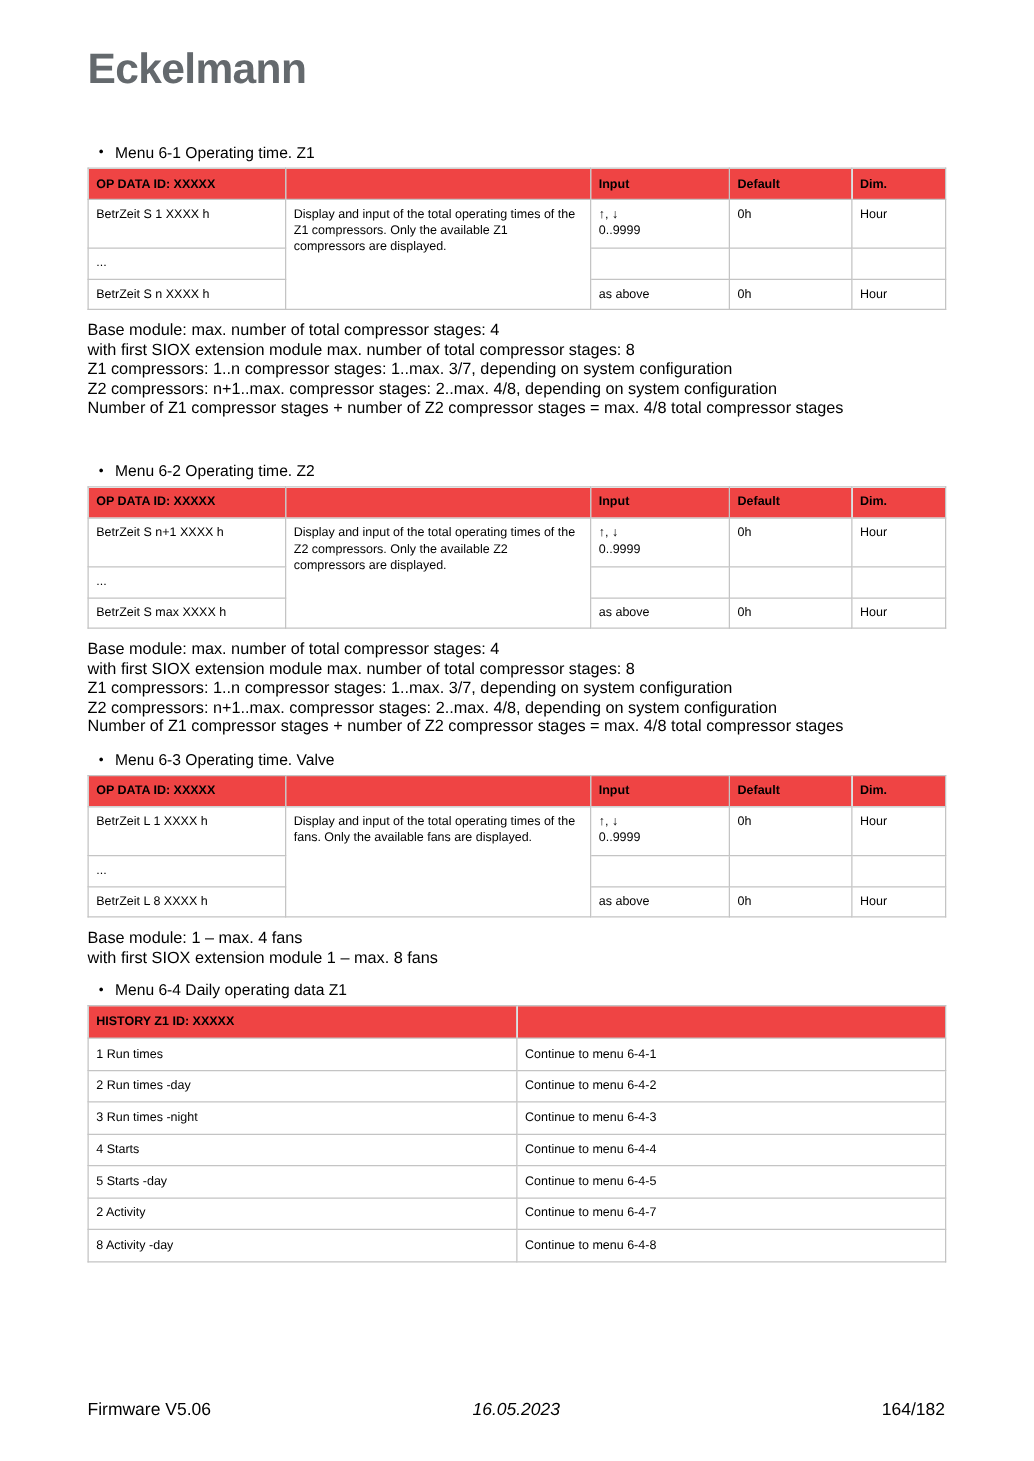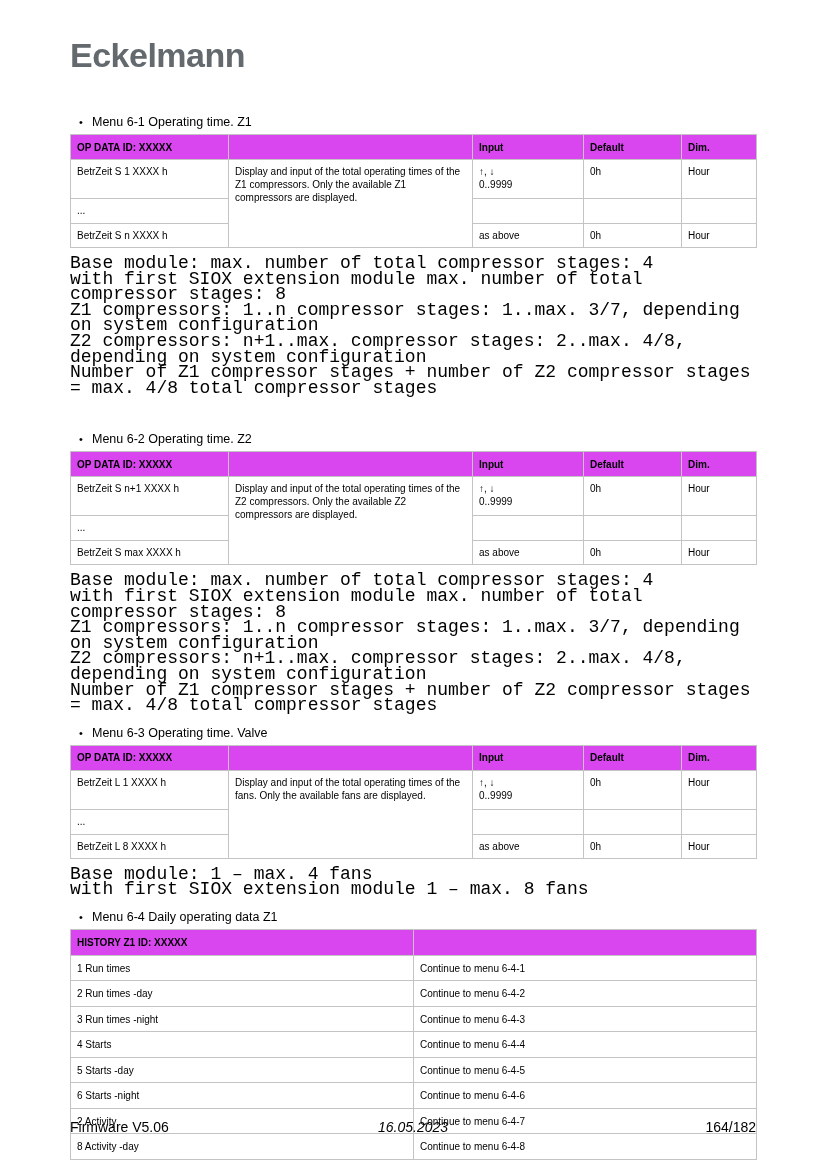--- a/index.html
+++ b/index.html
@@ -26,38 +26,38 @@
 
   table { border-collapse:collapse; width:686px; margin-top:4px; table-layout:fixed; }
   td {
     border:1px solid #c4c4c4;
     font-size:10px; line-height:13px;
     padding:5px 6px 4px 6px;
     vertical-align:top;
     overflow:hidden;
   }
   tr.thead td {
-    background:#d946ef; font-weight:bold;
+    background:#ef4444; font-weight:bold;
     height:25px; vertical-align:middle; padding-top:2px; padding-bottom:2px;
   }
   .op-table col.c1 { width:158px; }
   .op-table col.c2 { width:244px; }
   .op-table col.c3 { width:111px; }
   .op-table col.c4 { width:98px;  }
   .op-table col.c5 { width:75px;  }
   .op-table tr.r1 td { height:39px; }
   .op-table tr.r2 td { height:25px; }
   .op-table tr.r3 td { height:24px; }
 
   .hist-table col.h1 { width:343px; }
   .hist-table col.h2 { width:343px; }
   .hist-table tr.thead td { height:26px; }
   .hist-table tr.hrow td { height:25.5px; vertical-align:middle; padding-top:2px; padding-bottom:2px; }
 
-  .notes { margin-top:8px; font-size:18px; line-height:15.6px;font-family:Liberation Mono, monospace; }
+  .notes { margin-top:8px; font-size:13px; line-height:15.6px; }
 
   .footer {
     position:absolute; top:1121px; left:70px; width:686px;
     display:flex; font-size:14px; line-height:13px;
   }
   .footer .f-left   { flex:1; text-align:left; }
   .footer .f-center { flex:1; text-align:center;font-style:italic; }
   .footer .f-right  { flex:1; text-align:right; }
 </style>
 </head>
@@ -249,24 +249,20 @@
         </tr>
         <tr class="hrow">
           <td>4 Starts</td>
           <td>Continue to menu 6-4-4</td>
         </tr>
         <tr class="hrow">
           <td>5 Starts -day</td>
           <td>Continue to menu 6-4-5</td>
         </tr>
         <tr class="hrow">
-          <td>6 Starts -night</td>
-          <td>Continue to menu 6-4-6</td>
-        </tr>
-        <tr class="hrow">
           <td>2 Activity</td>
           <td>Continue to menu 6-4-7</td>
         </tr>
         <tr class="hrow">
           <td>8 Activity -day</td>
           <td>Continue to menu 6-4-8</td>
         </tr>
       </tbody>
     </table>
 

